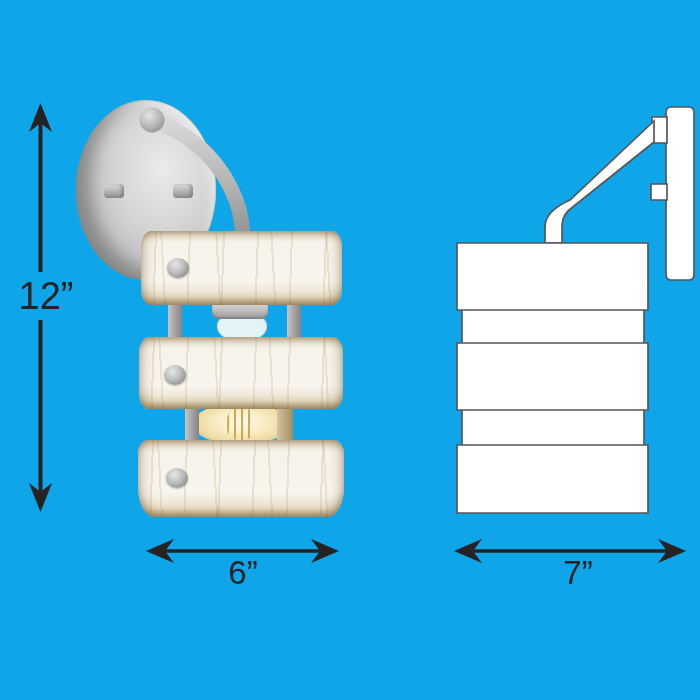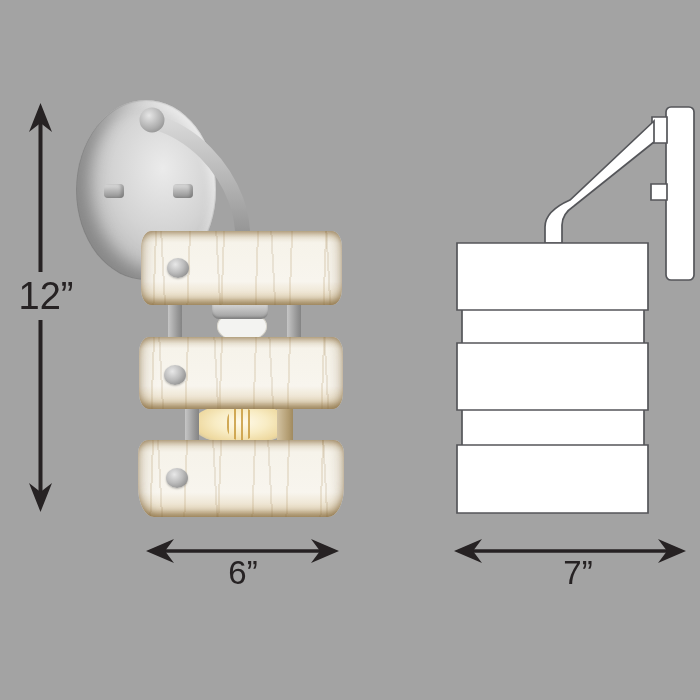--- a/index.html
+++ b/index.html
@@ -1,17 +1,17 @@
 <!DOCTYPE html>
 <html><head>
 <meta charset="utf-8">
 <style>
   html,body{margin:0;padding:0;background:#ffffff;}
   .stage{
-    position:relative;width:700px;height:700px;background:#a3a3a3;overflow:hidden;
+    position:relative;width:700px;height:700px;background:#0ea5e9;overflow:hidden;
     font-family:"Liberation Sans",sans-serif;
   }
   .abs{position:absolute;}
 
   
   .plate{
     left:76px;top:100px;width:140px;height:180px;border-radius:50%;
     background:radial-gradient(ellipse at 62% 38%, #ebebeb 0%, #d4d4d4 40%, #bcbcbc 70%, #a2a2a2 100%);
     box-shadow:inset 14px -8px 16px rgba(110,110,110,.65), inset -5px 5px 9px rgba(255,255,255,.55), inset 0 0 0 1px rgba(140,140,140,.5);
     z-index:1;

